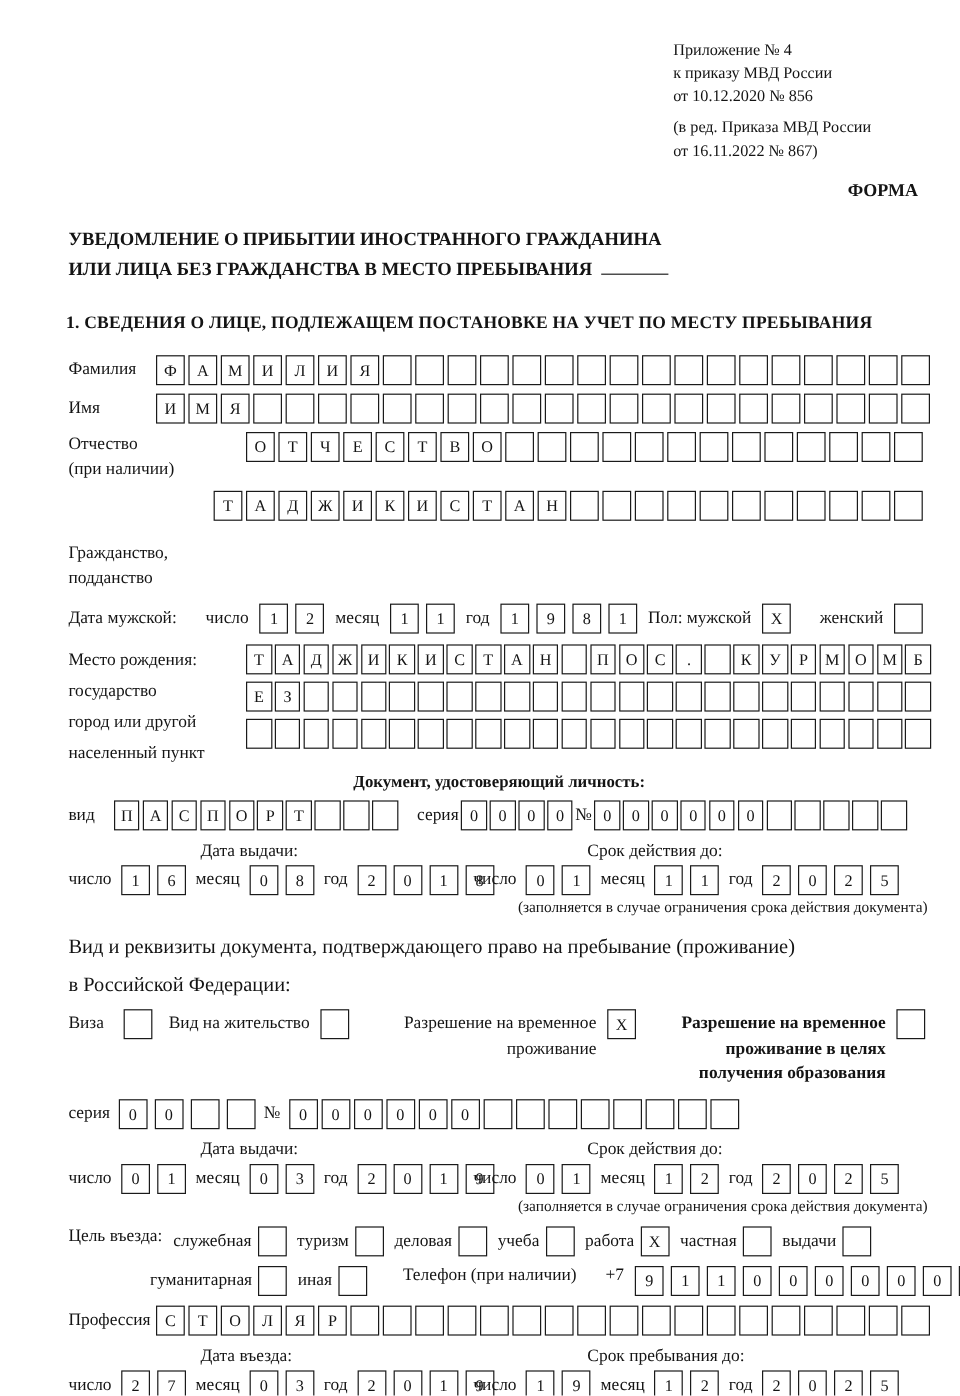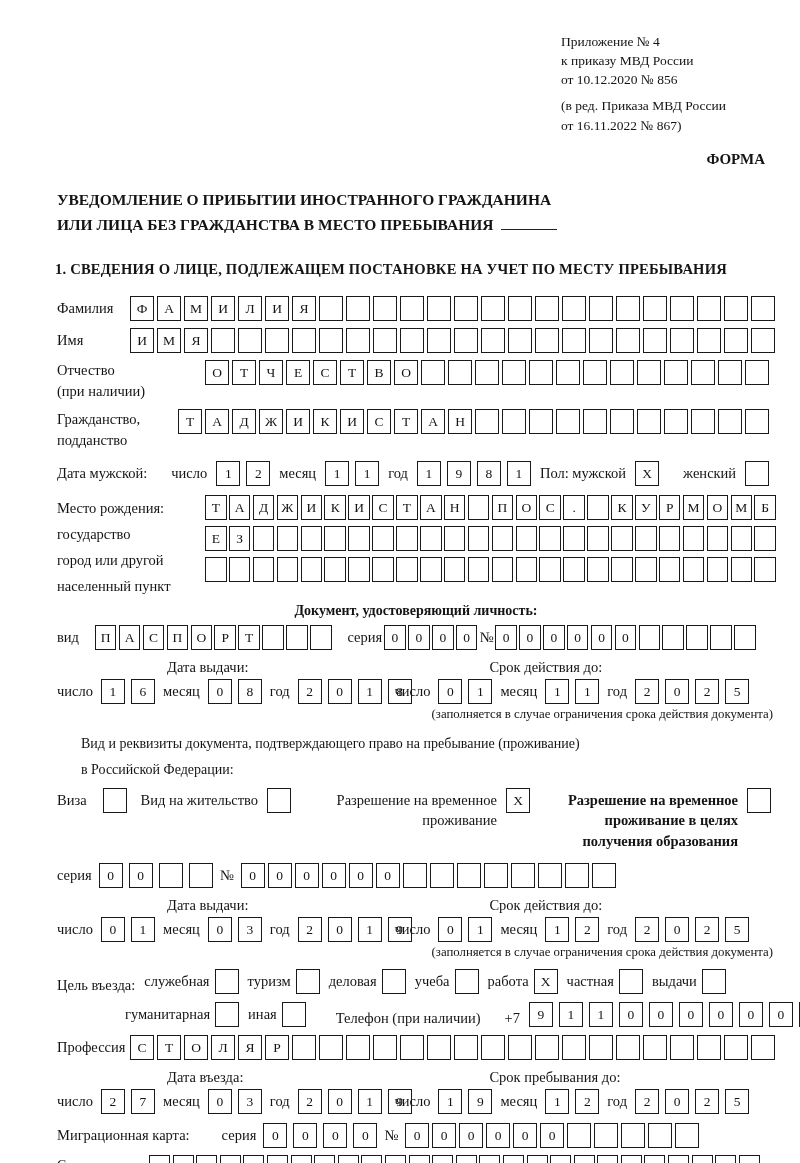--- a/index.html
+++ b/index.html
@@ -13,49 +13,49 @@
         font-size:13.5px;line-height:1;flex:none;}
   .boxrow{display:inline-flex;gap:3px;flex:none;}
   .boxrow.sm{gap:2.4px;} .boxrow.sm .cbox{width:21.5px;}
   .boxrow.rep{gap:2.6px;} .boxrow.rep .cbox{width:21px;height:24px;}
   .boxrow.dt{gap:6px;}
 
   
   .frow{display:flex;align-items:flex-start;margin-bottom:7px;white-space:nowrap;}
   .flabel{font-size:14.5px;line-height:25px;flex:none;}
   .ml{line-height:21px;}
-  .w73{width:73px;} .w148{width:148px;} .w121{width:121px;}
+  .w73{width:73px;} .w148{width:148px;} .w121{width:121px;margin-top:42px;}
 
   .appendix{margin-left:auto;width:214px;font-size:13.5px;line-height:1.42;margin-top:6px;}
   .appendix .grp2{margin-top:7px;}
   .forma{text-align:right;font-weight:bold;font-size:15px;margin:16px 10px 0 0;}
 
   .title{text-align:left;font-weight:bold;font-size:15.5px;line-height:1.6;margin-top:20px;}
   .blank{display:inline-block;width:56px;border-bottom:1.7px solid #222;height:13px;margin-left:8px;}
 
   .sec{font-weight:bold;font-size:14.6px;margin:24px 0 18px -2px;letter-spacing:.2px;}
 
   .dochead{text-align:center;font-weight:bold;font-size:14px;margin:1px 0 6px;}
 
   .dates{display:flex;margin:9px 0 1px;white-space:nowrap;}
   .dg1{width:47%;} .dg2{flex:1;}
   .dtitle{font-size:14.5px;margin:0 0 3px 110px;}
   .dg2 .dtitle{margin-left:95px;}
   .drow{display:flex;align-items:center;gap:8px;font-size:14.5px;}
   .note{font-size:12.8px;text-align:right;margin:3px 2px 9px 0;}
 
-  .intro{font-size:14px;line-height:1.85;margin-top:2px;margin-left:24px;}
+  .intro{font-size:17px;line-height:1.85;margin-top:2px;}
   .opts{display:flex;align-items:flex-start;margin:5px 0 12px;}
   .opt{display:flex;align-items:flex-start;gap:9px;font-size:14.5px;line-height:1.4;}
   .opt .lbl{padding-top:2px;}
   .opt .lbl.c2{width:188px;text-align:right;white-space:normal;}
   .opt .lbl.c3{width:196px;text-align:right;white-space:normal;font-weight:bold;}
 
   .pair{display:flex;align-items:center;gap:5px;}
-  .prow{display:flex;align-items:flex-end;gap:9px;font-size:14.5px;margin-bottom:8px;white-space:nowrap;}
+  .prow{display:flex;align-items:flex-start;gap:9px;font-size:14.5px;margin-bottom:8px;white-space:nowrap;}
 
   .repwrap{display:flex;margin-top:3px;}
   .replabel{width:92px;flex:none;font-size:13.8px;line-height:22.5px;}
   .repcol{display:flex;flex-direction:column;gap:7px;}
 
   .gap6{width:6px;flex:none;} .gap12{width:12px;flex:none;} .gap18{width:18px;flex:none;}
 </style>
 </head>
 <body>
 

